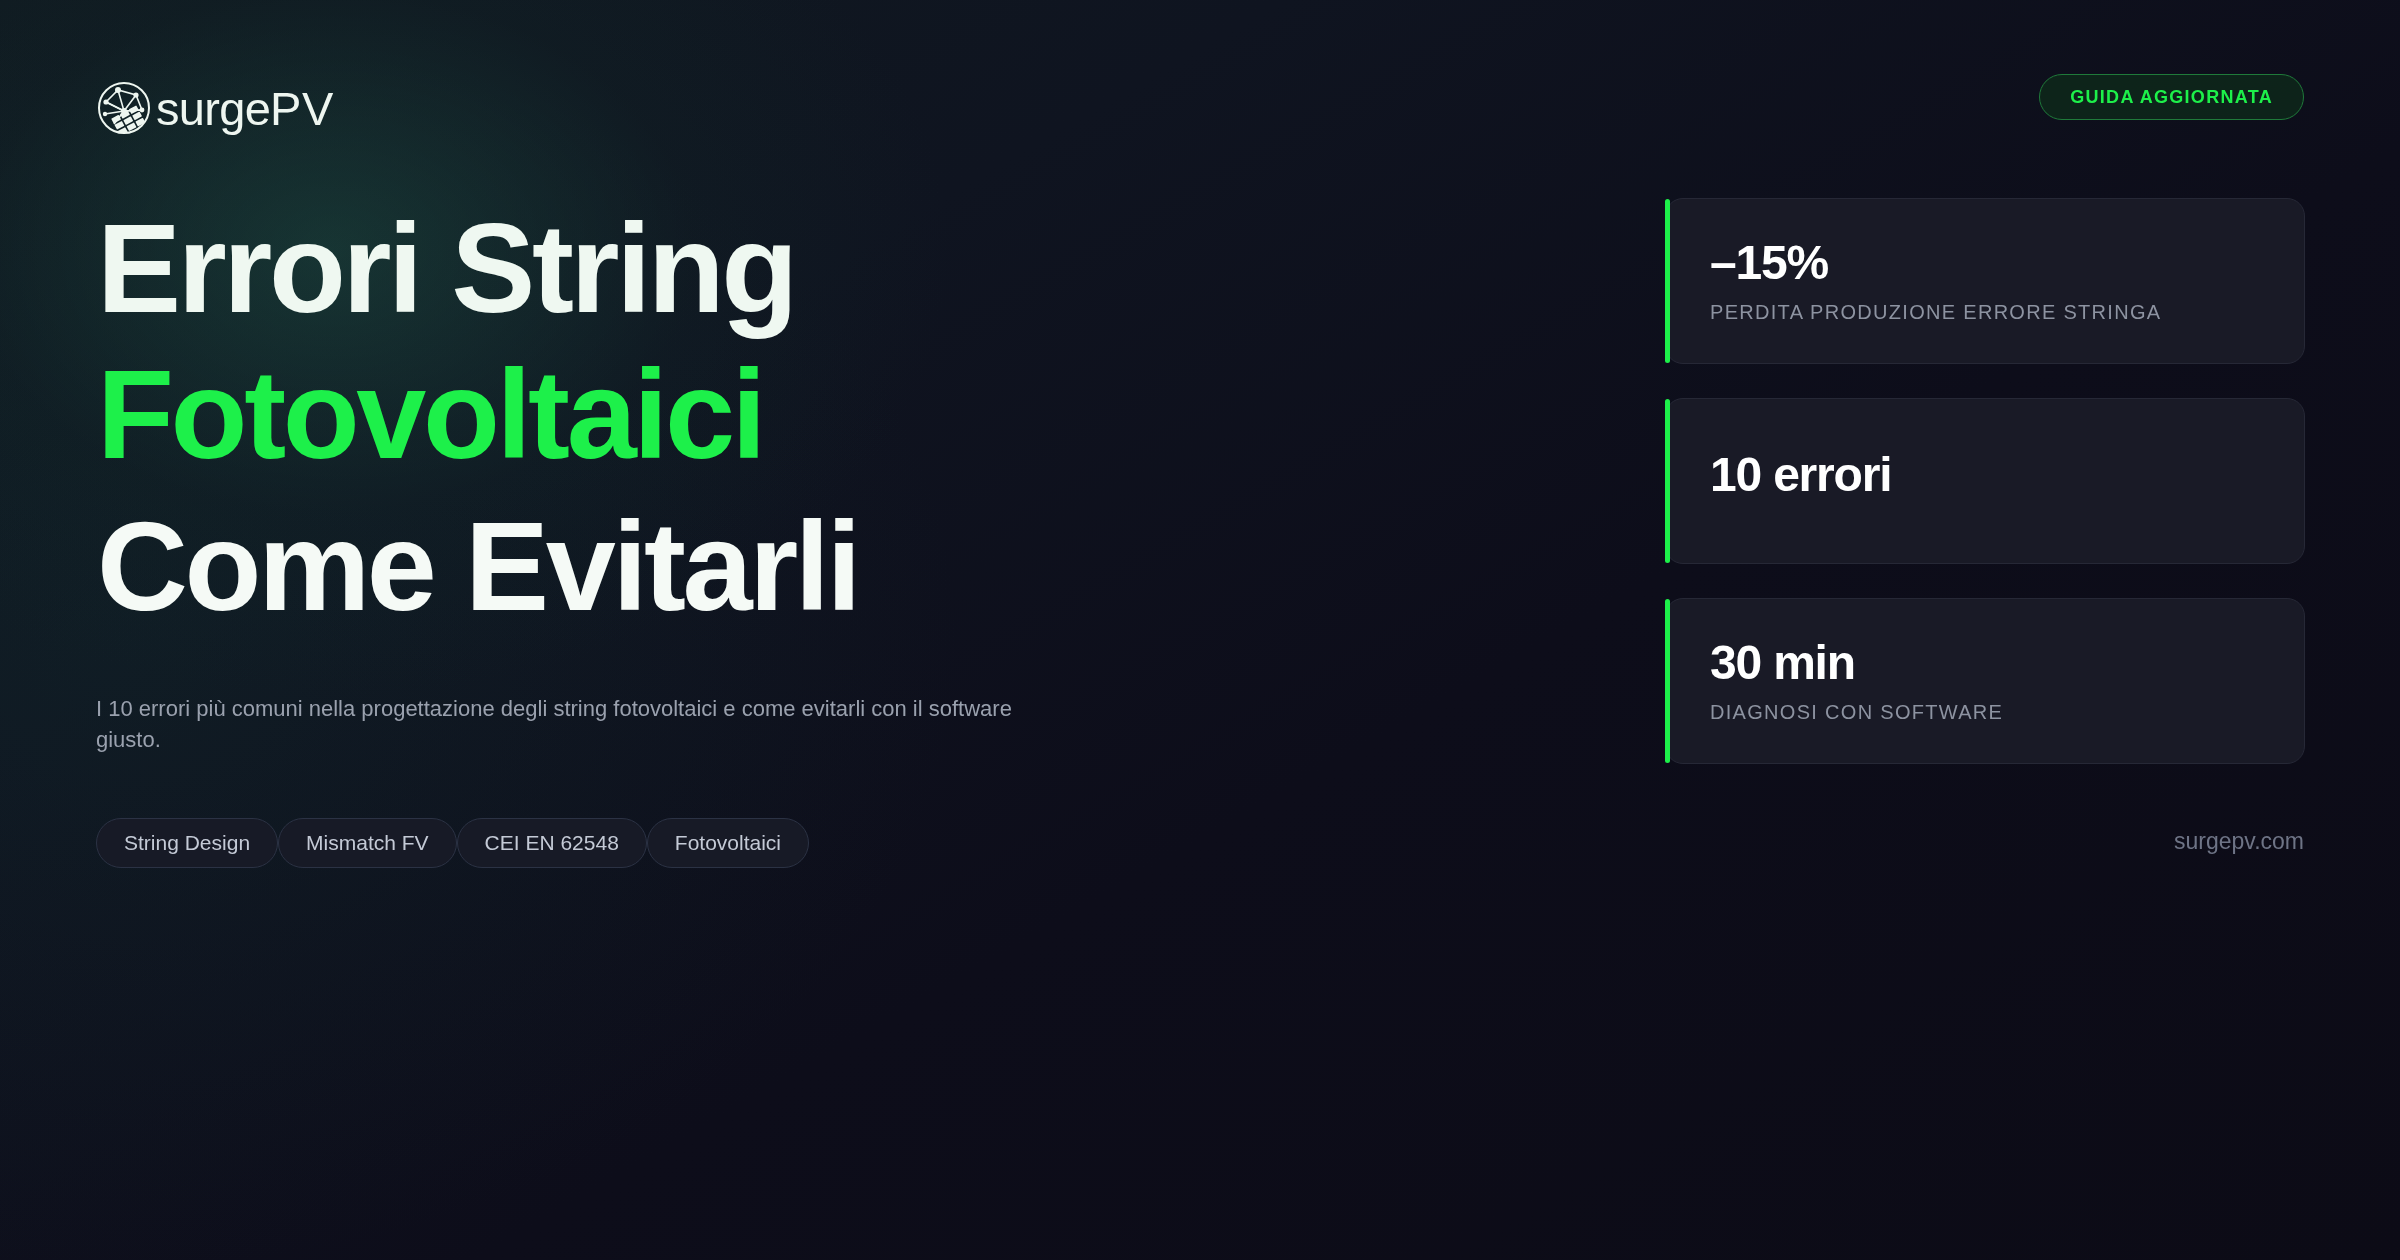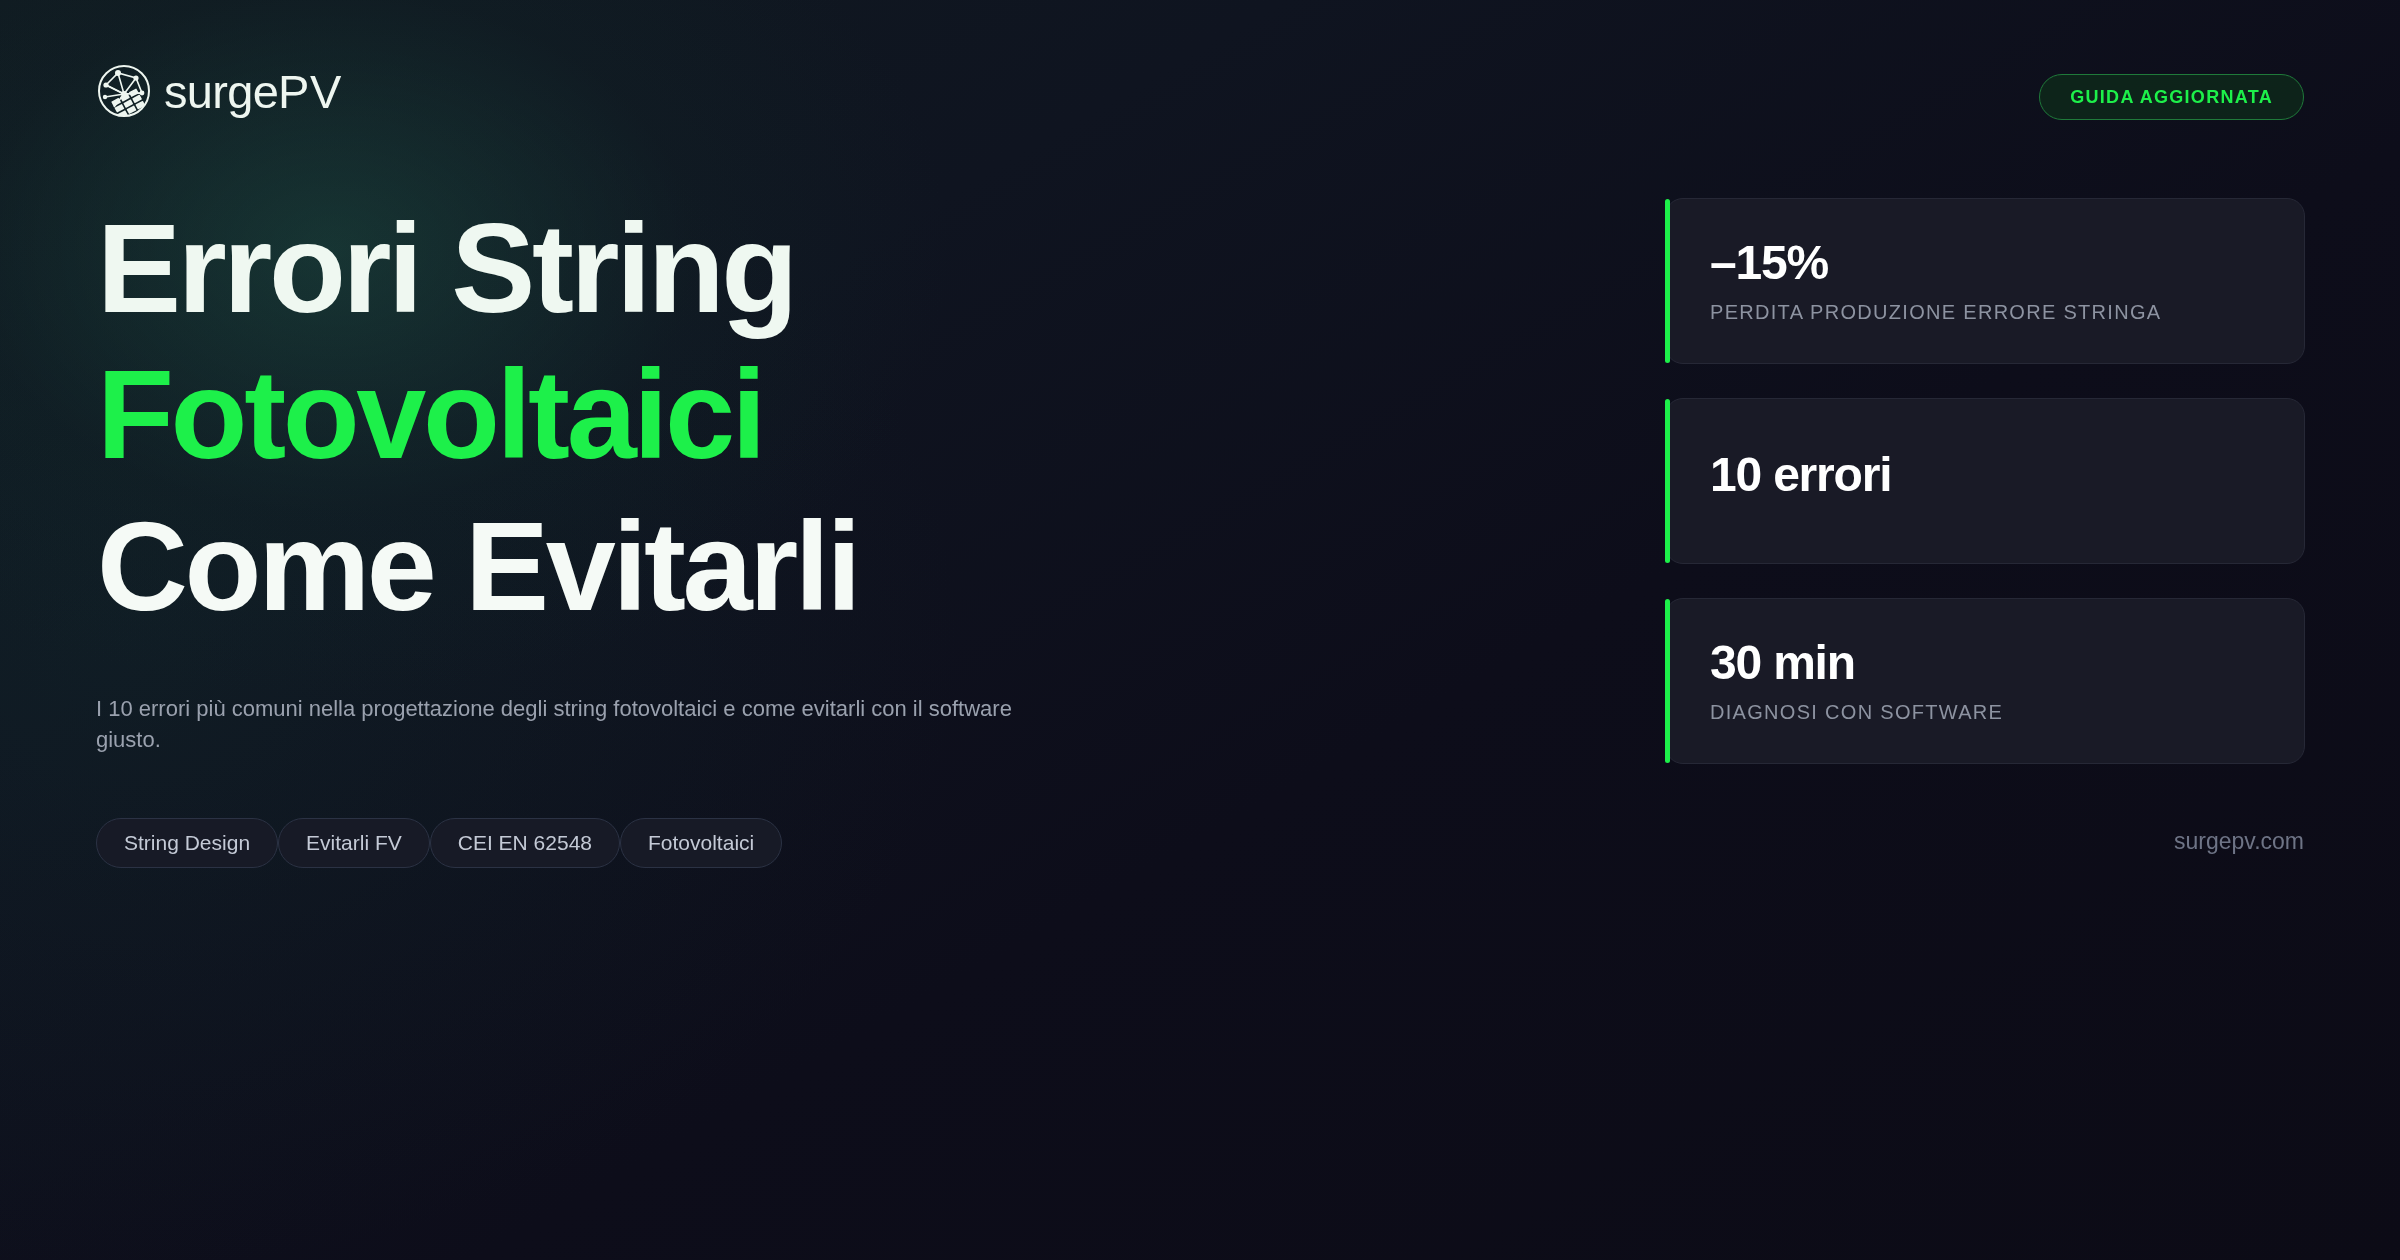--- a/index.html
+++ b/index.html
@@ -17,22 +17,22 @@
     width:2400px; height:1260px;
     background:
       radial-gradient(860px 620px at 330px 250px, rgba(30,80,68,0.50) 0%, rgba(18,42,42,0.22) 42%, rgba(13,12,24,0.0) 72%),
       radial-gradient(1200px 900px at 120px 640px, rgba(18,48,48,0.30) 0%, rgba(13,12,24,0) 70%),
       linear-gradient(150deg, #101a21 0%, #0f1420 28%, #0d0d1a 58%, #0c0b16 100%);
     overflow:hidden;
   }
 
   
   .logo-lockup{
-    position:absolute; left:96px; top:63px;
-    display:flex; align-items:center; gap:12px;
+    position:absolute; left:96px; top:80px;
+    display:flex; align-items:center; gap:4px;
   }
   .logo-mark{ width:56px; height:56px; display:block; }
   .logo-word{
     font-size:47px; font-weight:400; letter-spacing:-0.7px;
     color:#eef6f0; line-height:1; white-space:nowrap;
   }
   .logo-word .pv{ letter-spacing:0.5px; }
 
   .badge{
     position:absolute; right:96px; top:74px;
@@ -164,21 +164,21 @@
   <h1 class="headline">
     <span class="l1">Errori String</span>
     <span class="l2">Fotovoltaici</span>
     <span class="l3">Come Evitarli</span>
   </h1>
 
   <p class="subtitle">I 10 errori più comuni nella progettazione degli string fotovoltaici e come evitarli con il software giusto.</p>
 
   <div class="pill-row">
     <span class="pill">String Design</span>
-    <span class="pill">Evitarli FV</span>
+    <span class="pill">Mismatch FV</span>
     <span class="pill">CEI EN 62548</span>
     <span class="pill">Fotovoltaici</span>
   </div>
 
   <div class="stats">
     <div class="stat-card">
       <div class="stat-value">–15%</div>
       <div class="stat-label">PERDITA PRODUZIONE ERRORE STRINGA</div>
     </div>
     <div class="stat-card">

